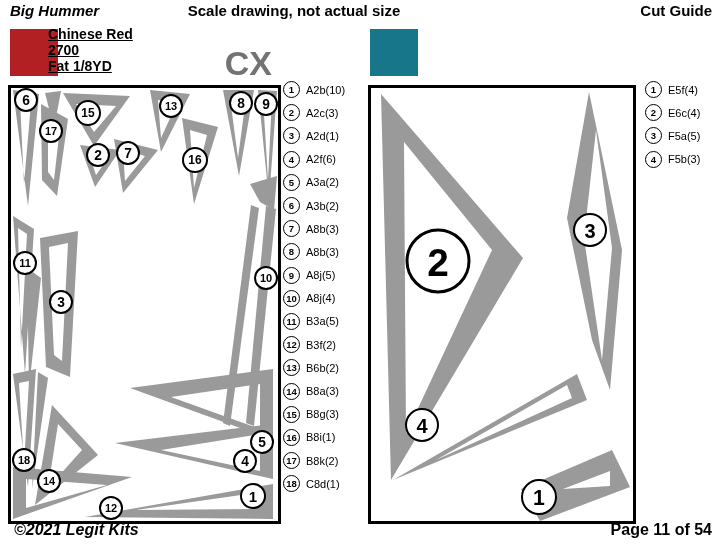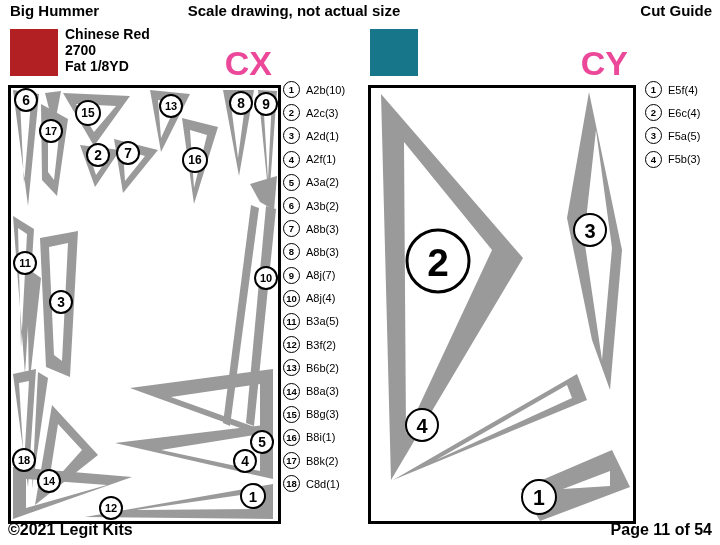--- a/index.html
+++ b/index.html
@@ -1,44 +1,44 @@
 <!DOCTYPE html>
 <html><head>
 <meta charset="utf-8">
 <style>
   html,body{margin:0;padding:0;background:#fff;}
   .page{position:relative;width:720px;height:545px;background:#ffffff;overflow:hidden;
         font-family:"Liberation Sans", sans-serif;color:#000;}
   .hdr{position:absolute;top:2px;font-size:15px;font-weight:700;}
-  #kit-title{left:10px;}
+  #kit-title{left:10px;font-style:italic;}
   #scale-note{left:0;width:588px;text-align:center;}
   #cut-guide{right:8px;margin-left:20px;}
   .swatch{position:absolute;width:48px;height:47px;top:29px;}
   #swatch-red{left:10px;}
   #swatch-cyan{left:370px;}
   .swatch-text{position:absolute;top:26px;font-size:14px;font-weight:700;line-height:16px;}
-  #fabric1-text{left:65px;}
+  #fabric1-text{left:48px;text-decoration:underline;}
   #fabric2-text{left:425px;}
-  .panel-label{position:absolute;top:44px;font-size:34px;font-weight:700;color:#ec4899;text-align:right;width:120px;}
+  .panel-label{position:absolute;top:44px;font-size:34px;font-weight:700;color:#737373;text-align:right;width:120px;}
   #label-cx{left:152px;}
   #label-cy{left:508px;}
   .panel{position:absolute;border:3px solid #000;background:#fff;}
   #panel-cx{left:8px;top:85px;width:267px;height:433px;}
   #panel-cy{left:368px;top:85px;width:262px;height:433px;}
   .panel svg{display:block;}
   .legend{position:absolute;top:78px;}
   #legend-cx{left:283px;width:84px;}
   #legend-cy{left:645px;width:74px;}
   .legend-row{display:flex;align-items:center;height:23.2px;}
   .lnum{flex:0 0 17px;width:17px;height:17px;border:1.6px solid #000;border-radius:50%;
         box-sizing:border-box;font-size:9.5px;font-weight:700;display:flex;align-items:center;
         justify-content:center;background:#fff;}
   .llabel{margin-left:6px;font-size:11px;font-weight:400;white-space:nowrap;}
   .ftr{position:absolute;top:521px;font-size:16px;font-weight:700;}
-  #copyright{left:8px;}
+  #copyright{left:14px;font-style:italic;}
   #page-num{right:8px;}
   .piece{fill:#9a9a9a;stroke:none;}
 </style>
 </head>
 <body>
 
 <div class="page">
 
   <div class="hdr" id="kit-title">Big Hummer</div>
   <div class="hdr" id="scale-note">Scale drawing, not actual size</div>
@@ -47,21 +47,20 @@
   <div class="swatch" id="swatch-red" style="background-color: rgb(178, 32, 36);"></div>
   <div class="swatch-text" id="fabric1-text">
     <div>Chinese Red</div>
     <div>2700</div>
     <div>Fat 1/8YD</div>
   </div>
 
   <div class="swatch" id="swatch-cyan" style="background-color: rgb(23, 118, 138);"></div>
 
   <div class="panel-label" id="label-cx">CX</div>
-  <div class="panel-label" id="label-cy">CY</div>
 
   <div class="panel" id="panel-cx">
     <svg id="svg-cx" width="267" height="433" viewBox="0 0 267 433">
       <g>
         <path class="piece" fill-rule="evenodd" d="M2,2 L28,6 L17,118 Z M9,13 L20,15 L13,96 Z"></path>
         <path class="piece" fill-rule="evenodd" d="M30,16 L57,31 L46,108 L31,92 Z M37,31 L49,39 L43,92 L37,84 Z"></path>
         <path class="piece" d="M34,5 L50,3 L43,40 Z"></path>
         <path class="piece" fill-rule="evenodd" d="M52,5 L119,8 L83,58 Z M65,16 L105,18 L83,44 Z"></path>
         <path class="piece" fill-rule="evenodd" d="M69,57 L109,62 L84,99 Z M78,66 L98,69 L85,87 Z"></path>
         <path class="piece" fill-rule="evenodd" d="M103,51 L147,62 L112,105 Z M112,62 L134,68 L114,93 Z"></path>
@@ -153,41 +152,41 @@
       <div class="legend-row">
         <span class="lnum">2</span>
         <span class="llabel">A2c(3)</span>
       </div>
       <div class="legend-row">
         <span class="lnum">3</span>
         <span class="llabel">A2d(1)</span>
       </div>
       <div class="legend-row">
         <span class="lnum">4</span>
-        <span class="llabel">A2f(1)</span>
+        <span class="llabel">A2f(6)</span>
       </div>
       <div class="legend-row">
         <span class="lnum">5</span>
         <span class="llabel">A3a(2)</span>
       </div>
       <div class="legend-row">
         <span class="lnum">6</span>
         <span class="llabel">A3b(2)</span>
       </div>
       <div class="legend-row">
         <span class="lnum">7</span>
         <span class="llabel">A8b(3)</span>
       </div>
       <div class="legend-row">
         <span class="lnum">8</span>
         <span class="llabel">A8b(3)</span>
       </div>
       <div class="legend-row">
         <span class="lnum">9</span>
-        <span class="llabel">A8j(7)</span>
+        <span class="llabel">A8j(5)</span>
       </div>
       <div class="legend-row">
         <span class="lnum">10</span>
         <span class="llabel">A8j(4)</span>
       </div>
       <div class="legend-row">
         <span class="lnum">11</span>
         <span class="llabel">B3a(5)</span>
       </div>
       <div class="legend-row">

